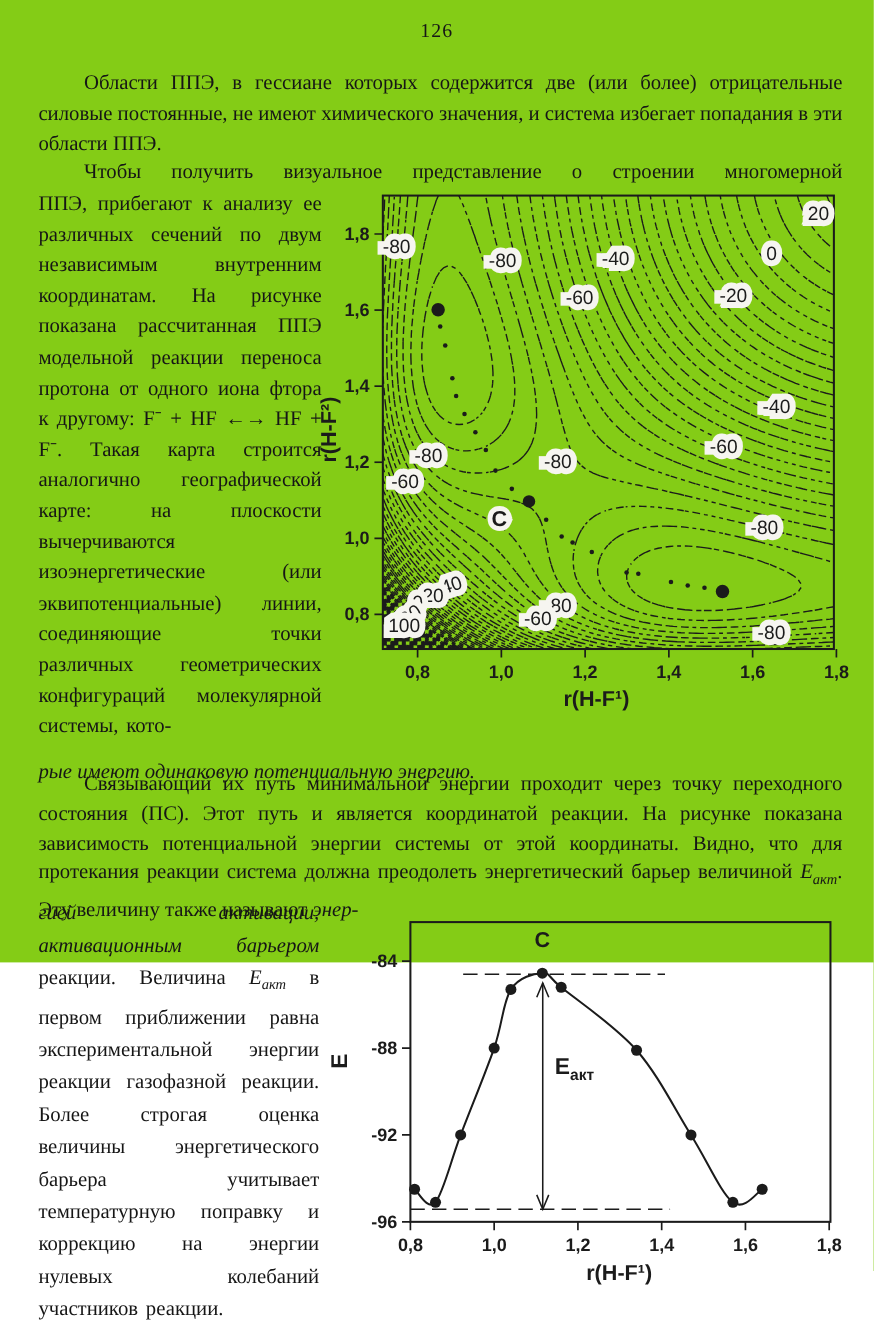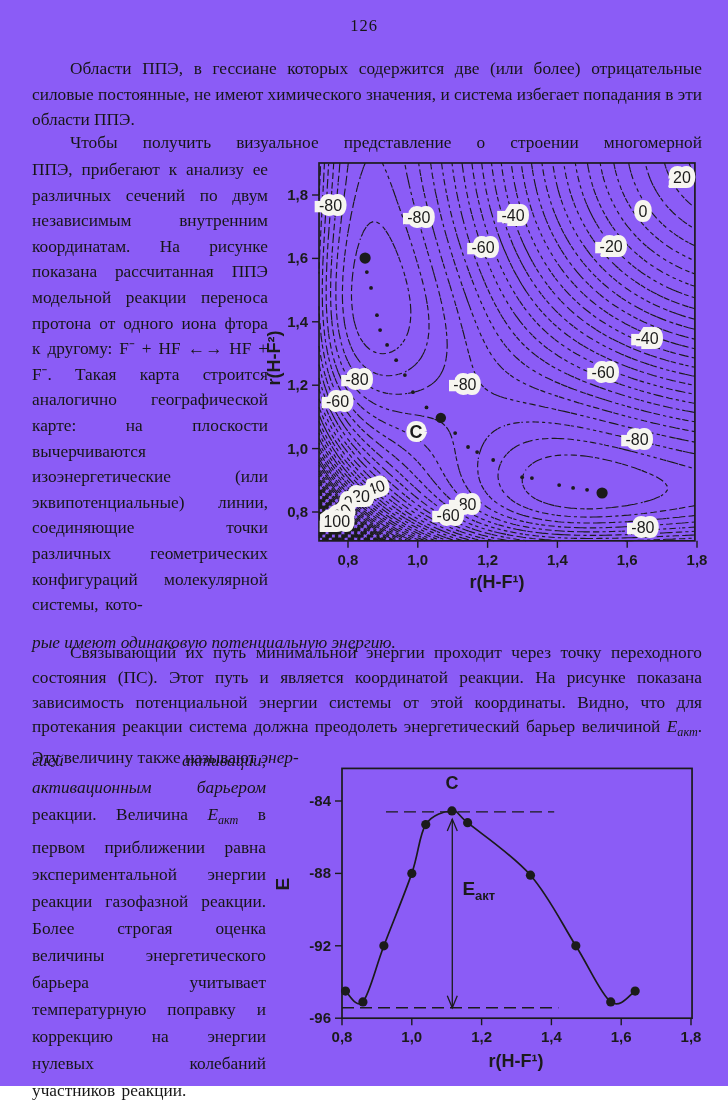--- a/index.html
+++ b/index.html
@@ -1,19 +1,19 @@
 <!DOCTYPE html>
 <html><head>
 <meta charset="utf-8">
 <style>
   html,body{margin:0;padding:0;}
   body{width:728px;height:1111px;overflow:hidden;}
   .page{
-    position:relative;width:728px;height:1086px;
-    background:#8b5cf6;
+    position:relative;width:728px;height:802px;
+    background:#84cc16;
     font-family:"Liberation Serif", serif;
     color:#161616;
   }
   .pnum{position:absolute;left:0;top:16px;width:728px;text-align:center;font-size:16.5px;letter-spacing:1px;}
   .para{position:absolute;text-align:justify;font-size:17.3px;line-height:25.6px;}
   .indent{text-indent:38px;}
   .lead{text-align-last:justify;}
   .colnarrow{word-spacing:2.2px;}
   sub{font-size:70%;}
   .figure{position:absolute;}

